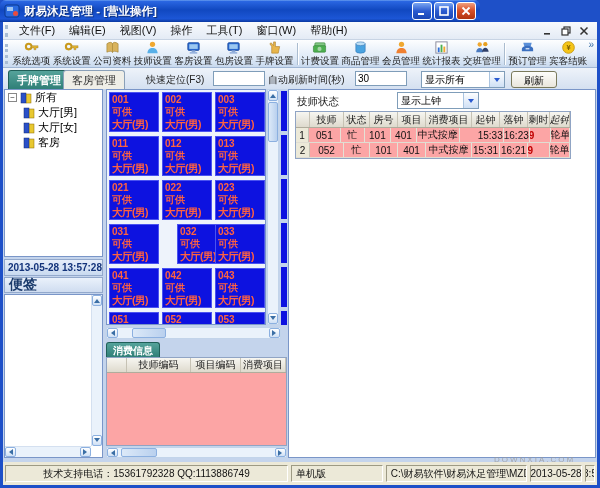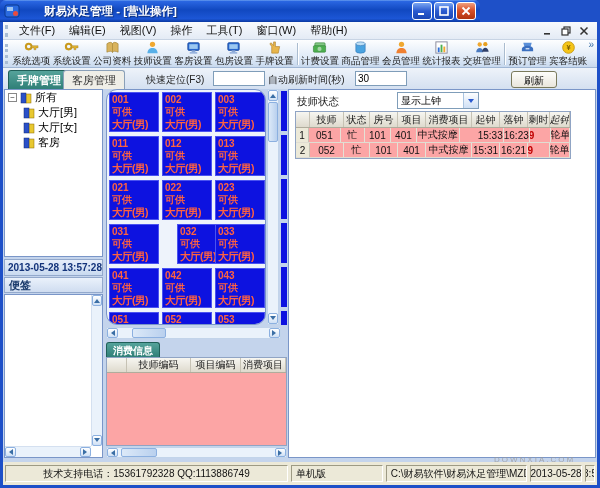--- a/index.html
+++ b/index.html
@@ -4,21 +4,21 @@
 <style>
   * { margin:0; padding:0; box-sizing:border-box; }
   html,body { width:600px; height:488px; }
   body { font-family:"Liberation Sans","DejaVu Sans",sans-serif; font-size:11px; }
 
   .window { position:relative; width:600px; height:488px; background:#1e50c8; overflow:hidden; }
 
   
   .titlebar { position:absolute; left:0; top:0; width:480px; height:22px;
     background:linear-gradient(180deg,#6ea2f0 0%,#2a66e2 6%,#1148c0 45%,#1c56d6 85%,#0a38a0 100%);
-    border-radius:6px 6px 0 0; display:flex; align-items:center; padding:0 4px;gap:20px; }
+    border-radius:6px 6px 0 0; display:flex; align-items:center; padding:0 4px; }
   .titlebar .ticon { width:16px; height:16px; margin-right:4px; }
   .titlebar .ttext { color:#fff; font-weight:bold; font-size:11.5px; text-shadow:1px 1px 1px #0a2a70; flex:1;
     white-space:nowrap; overflow:hidden; }
   .winbtns { display:flex; gap:2px; }
   .wbtn { width:20px; height:18px; border-radius:3px; border:1px solid #fff;
     background:linear-gradient(#7aa6f2,#2a5ad0 50%,#1a46b4); display:flex; align-items:center; justify-content:center; }
   .wbtn.close { background:linear-gradient(#f0a080,#d8512a 45%,#b03410); }
   .wbtn svg { width:12px; height:12px; }
 
   
@@ -66,21 +66,21 @@
   
   .tree-row { display:flex; align-items:center; height:15px; white-space:nowrap; }
   .tree-exp { width:9px; height:9px; border:1px solid #888; background:#fff; font-size:8px; line-height:7px;
     text-align:center; margin:0 3px 0 3px; color:#333; }
   .tree-icn { width:13px; height:12px; margin-right:2px; }
   .tree-icn svg { width:13px; height:12px; }
   .tree-child { padding-left:18px; }
   .clockbar { position:absolute; background:linear-gradient(#e6eefa,#c9daf0); border:1px solid #93a9cc;
     color:#13337a; font-size:10px; font-weight:bold; display:flex; align-items:center; padding-left:3px; white-space:nowrap; }
   .memohead { position:absolute; background:linear-gradient(#eaf1fb,#cfdcf0); border:1px solid #93a9cc;
-    color:#1a3a6b; font-size:11px; font-weight:bold; display:flex; align-items:center; padding-left:4px; }
+    color:#1a3a6b; font-size:14px; font-weight:bold; display:flex; align-items:center; padding-left:4px; }
 
   
   #tile-grid { overflow:hidden; background:#eef3fb; }
   .tile { position:absolute; width:50px; height:40px; background:#0d12e0; border:1px solid #4a52f0;
     color:#ff6240; font-weight:bold; padding:1px 2px; line-height:12px; font-size:10px; cursor:pointer; }
   .tile .t-area { font-size:10.5px; letter-spacing:-0.5px; white-space:nowrap; }
   #tile-sliver { position:absolute; overflow:hidden; }
   .sliver { position:absolute; width:6px; height:40px; background:#0d12e0; }
 
   
@@ -320,20 +320,26 @@
       <span class="tb-chev">»</span>
     </div>
 
   <div class="tabrow">
     <span class="tab active" style="left:5px;">手牌管理</span>
     <span class="tab inactive" style="left:60px;">客房管理</span>
     <span class="ctl-label" style="left:143px;">快速定位(F3)</span>
     <input class="xp-input" style="left: 210px; width: 52px;" value="">
     <span class="ctl-label" style="left:265px;">自动刷新时间(秒)</span>
     <input class="xp-input" style="left: 352px; width: 52px;" value="30">
+    <span class="xp-select" style="left:418px;width:84px;">
+      <span class="sval">显示所有</span>
+      <span class="sel-btn">
+          <span class="tri-down"></span>
+        </span>
+    </span>
     <span class="xp-btn" style="left:508px;width:46px;">刷新</span>
   </div>
 
   <div class="main">
 
     <div class="panel" style="left:1px;top:0;width:99px;height:168px;overflow:hidden;">
       <div class="tree-row">
         <span class="tree-exp">−</span>
         <span class="tree-icn" id="tree-root-icon"><svg viewBox="0 0 13 12">
               <rect x="1" y="1" width="5" height="10" fill="#2a50c8" stroke="#102a70" stroke-width=".5"></rect>
@@ -381,21 +387,21 @@
       <div class="sb" style="left:0;bottom:0;width:86px;height:11px;border:none;border-top:1px solid #d4e0f0;">
         <span class="sb-a h" style="left:0;">
             <span class="tri l"></span>
           </span>
         <span class="sb-a h" style="right:0;">
             <span class="tri r"></span>
           </span>
       </div>
     </div>
 
-    <div class="panel" id="tile-grid" style="left:103px;top:0;width:160px;height:236px;border-radius:11px;">
+    <div class="panel" id="tile-grid" style="left:103px;top:0;width:160px;height:236px;">
         <div class="tile" style="left: 2px; top: 2px;">
           <div class="t-num">001</div>
           <div class="t-status">可供</div>
           <div class="t-area">大厅(男)</div>
         </div>
         <div class="tile" style="left: 55px; top: 2px;">
           <div class="t-num">002</div>
           <div class="t-status">可供</div>
           <div class="t-area">大厅(男)</div>
         </div>

